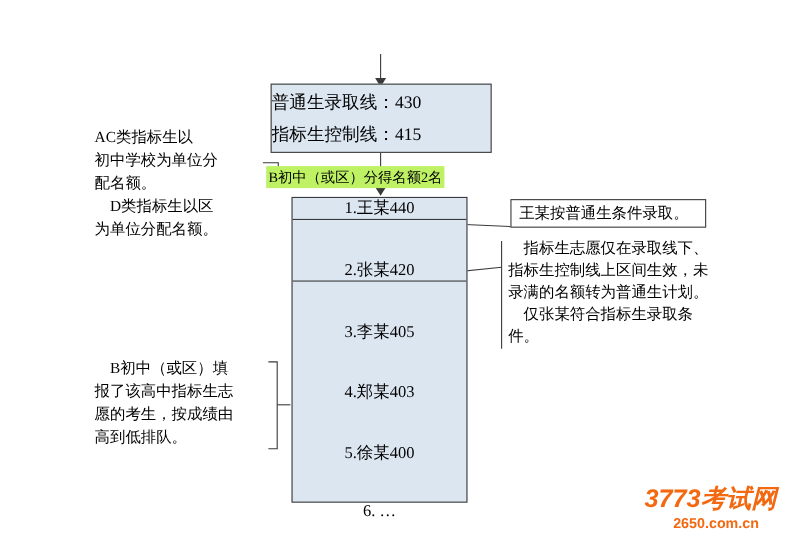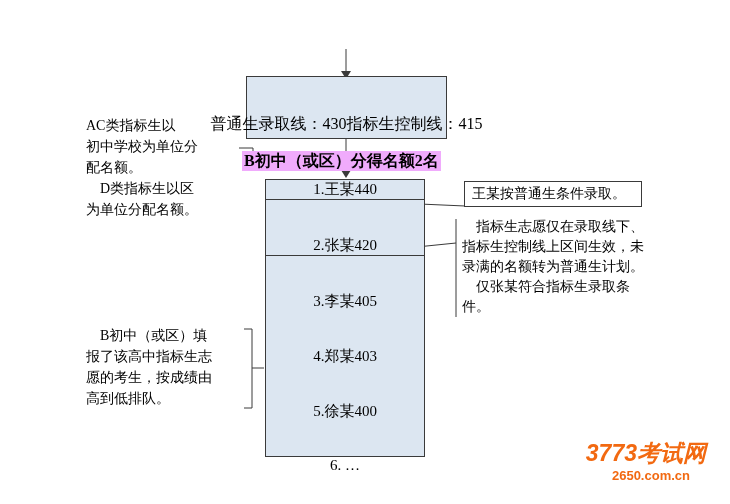--- a/index.html
+++ b/index.html
@@ -29,26 +29,26 @@
   .txt{
     position:absolute;
     z-index:3;
     font-size:14px;
     line-height:21px;
     white-space:pre-wrap;
   }
   #school-box{left:283px;top:19px;width:126px;height:30px;
     display:flex;align-items:center;justify-content:center;font-size:16px;}
   #cutoff-box{left:246px;top:76px;width:201px;height:63px;
-    display:flex;flex-direction:row;align-items:flex-end;justify-content:center;}
+    display:flex;flex-direction:column;align-items:flex-start;justify-content:center;}
   #cutoff-box .score-line{font-size:16px;line-height:29px;white-space:pre;}
   #alloc-label{
     left:242px;top:151px;height:20px;
-    font-size:16px;line-height:20px;
-    background:#f0abfc;padding:0 2px;white-space:pre;z-index:2;font-weight:bold;
+    font-size:13px;line-height:20px;
+    background:#bef264;padding:0 2px;white-space:pre;z-index:2;
   }
   #candidate-list{
     left:265px;top:179px;width:160px;height:278px;
     display:flex;flex-direction:column;gap:36px;
   }
   .list-row{
     flex:1;
     display:flex;align-items:center;justify-content:center;
     font-size:15px;
     white-space:pre;

